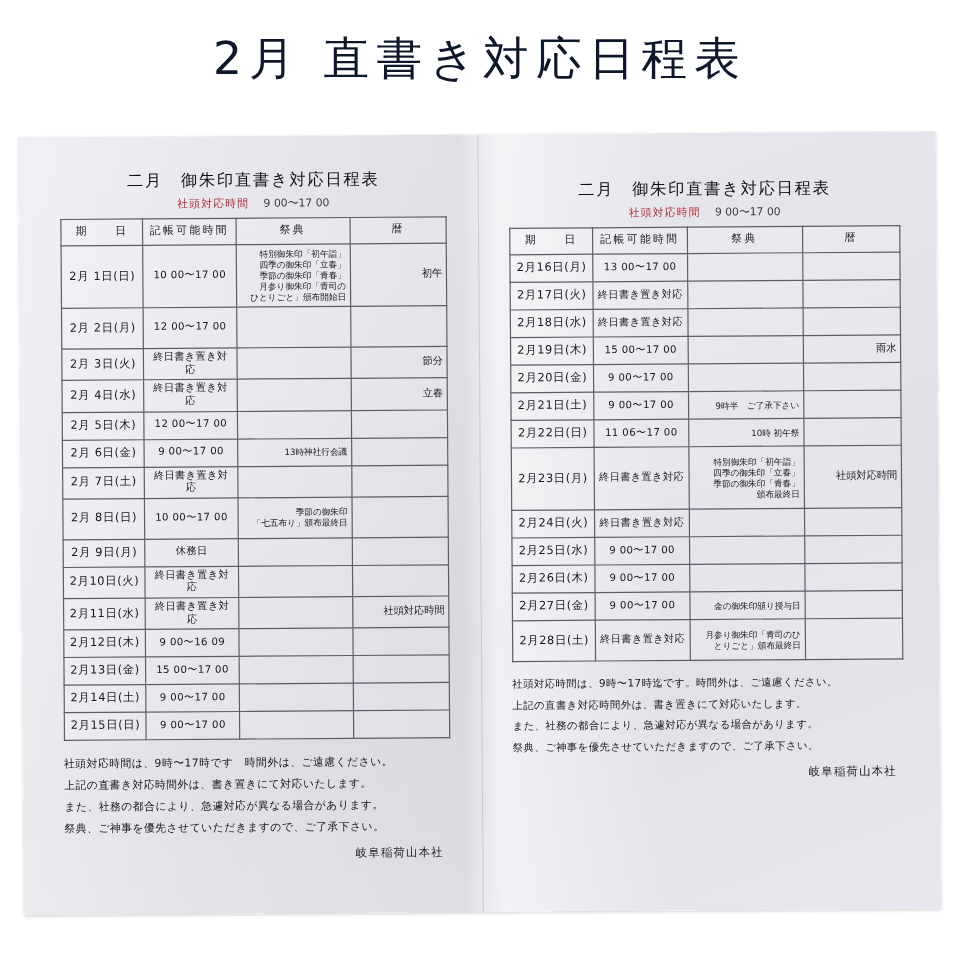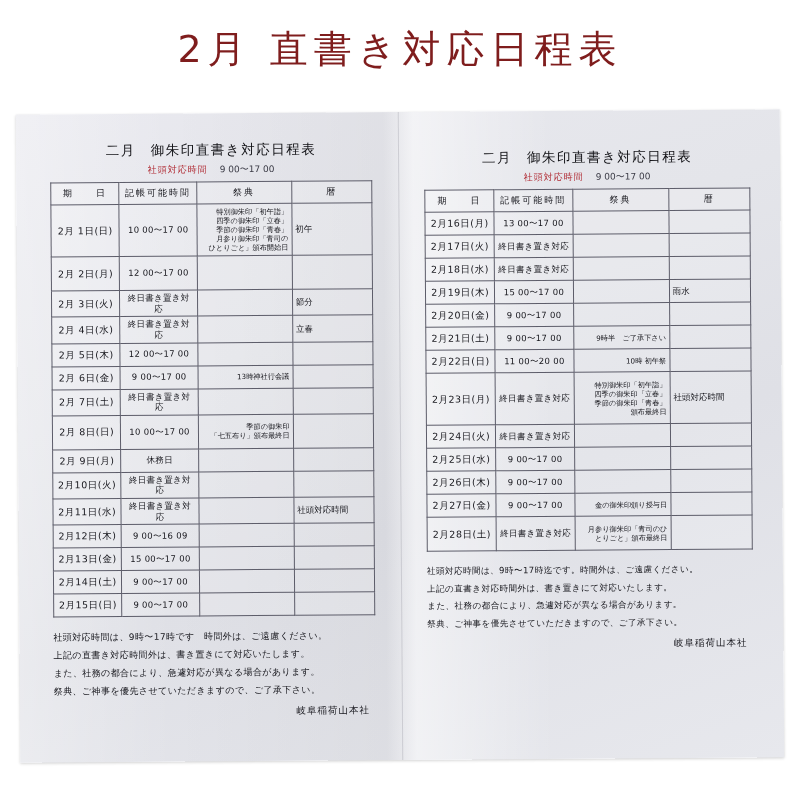--- a/index.html
+++ b/index.html
@@ -10,21 +10,21 @@
     overflow:hidden;
     position:relative;
   }
   
   .page-title{
     position:absolute;
     top:24px;left:0;width:800px;
     text-align:center;
     font-size:38px;
     letter-spacing:6px;
-    color:#7f1d1d;
+    color:#0f172a;
     font-family:"DejaVu Sans","Liberation Sans",sans-serif;
     font-weight:400;
   }
   
   .sheet{
     position:absolute;
     left:18px;top:112px;
     width:764px;height:648px;
     background:linear-gradient(160deg,#e9e9ef 0%,#e4e5ea 35%,#dfe0e6 60%,#e7e8ed 100%);
     box-shadow:0 1px 3px rgba(0,0,0,.18);
@@ -81,21 +81,21 @@
   }
   table.sched th{
     text-align:center;
     font-size:9px;
     letter-spacing:2px;
     height:17px;
   }
   .c-date{width:21%;text-align:center;font-size:9.5px;letter-spacing:.5px;white-space:nowrap;}
   .c-time{width:24%;text-align:center;font-size:8.5px;letter-spacing:.3px;}
   .c-fest{width:30%;text-align:right;font-size:7.2px;letter-spacing:0;}
-  .c-note{width:25%;text-align:left;font-size:8.5px;}
+  .c-note{width:25%;text-align:right;font-size:8.5px;}
   .red{color:#c0262f;}
   .tall{height:52px;}
   .mid{height:34px;}
   tr.row td{height:18px;}
 
   .notes{
     margin-top:11px;
     font-size:9px;
     line-height:2.0;
     letter-spacing:.4px;
@@ -283,21 +283,21 @@
             <td class="c-note"></td>
           </tr>
           <tr class="row">
             <td class="c-date">2月21日(土)</td>
             <td class="c-time">9 00〜17 00</td>
             <td class="c-fest">9時半　ご了承下さい</td>
             <td class="c-note"></td>
           </tr>
           <tr class="row">
             <td class="c-date">2月22日(日)</td>
-            <td class="c-time">11 00〜20 00</td>
+            <td class="c-time">11 06〜17 00</td>
             <td class="c-fest">10時 初午祭</td>
             <td class="c-note"></td>
           </tr>
           <tr class="tall">
             <td class="c-date">2月23日(月)</td>
             <td class="c-time">終日書き置き対応</td>
             <td class="c-fest">特別御朱印「初午詣」<br>四季の御朱印「立春」<br>季節の御朱印「青春」<br>頒布最終日</td>
             <td class="c-note">社頭対応時間</td>
           </tr>
           <tr class="row">

